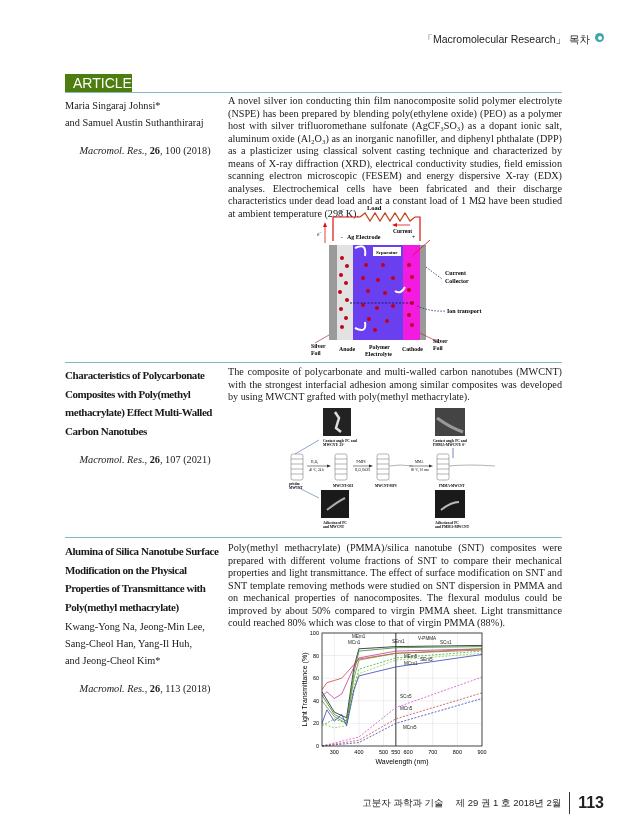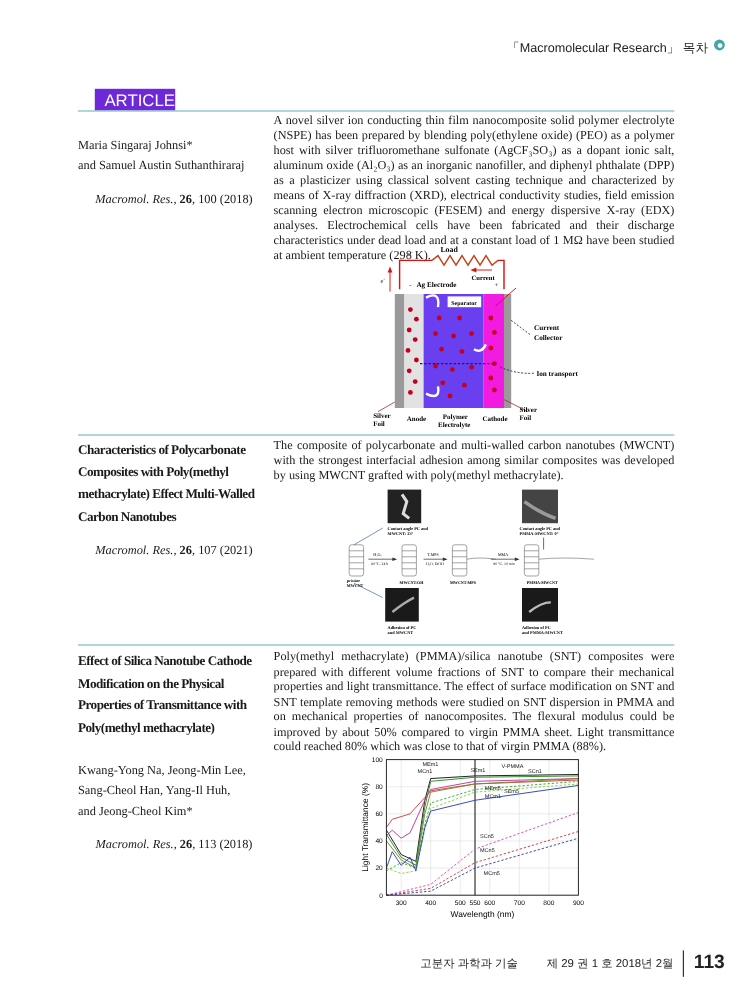--- a/index.html
+++ b/index.html
@@ -1,27 +1,27 @@
 <!DOCTYPE html>
 <html><head>
 <meta charset="utf-8">
 <style>
   html, body { margin: 0; padding: 0; background: #fff; }
   body { width: 622px; height: 830px; position: relative; overflow: hidden;
          font-family: "Liberation Serif", serif; color: #1a1a1a; }
   .hdr { position: absolute; top: 33px; right: 18px; font-family: "Liberation Sans", sans-serif; font-size: 10.5px; color: #222; display: flex; align-items: flex-start; gap: 5px; }
   .hdr .dot { width: 9px; height: 9px; border-radius: 50%; background: #3fa6a8; display: inline-block; position: relative; }
   .hdr .dot::after { content: ""; position: absolute; left: 2.5px; top: 2.5px; width: 4px; height: 4px; border-radius: 50%; background: #fff; }
-  .articles-tab { position: absolute; left: 79px; top: 74px; width: 67px; height: 18px; background: #6d28d9; color: #fff;
+  .articles-tab { position: absolute; left: 65px; top: 74px; width: 67px; height: 18px; background: #4d7c0f; color: #fff;
                   font-family: "Liberation Sans", sans-serif; font-size: 14px; line-height: 18px; padding-left: 8px; box-sizing: border-box; }
   .rule { position: absolute; left: 65px; width: 497px; height: 1px; background: #7fbcbf; }
   .entry { position: absolute; left: 65px; width: 497px; }
   .left { position: absolute; left: 0; top: 0; width: 160px; }
   .title { font-weight: bold; font-size: 11px; line-height: 18.5px; letter-spacing: -0.45px; margin: 0; }
-  .authors { font-size: 10.3px; line-height: 17px; margin-top: 18px; }
+  .authors { font-size: 10.3px; line-height: 17px; margin-top: 2px; }
   .cite { font-size: 10.3px; margin-top: 14px; text-align: center; }
   .cite i { font-style: italic; }
   .abstract { position: absolute; left: 163px; top: 0; width: 334px; font-size: 10.2px; line-height: 12.5px; text-align: justify; }
   .fig { position: absolute; }
   .footer { position: absolute; top: 792px; right: 18px; display: flex; align-items: center; font-family: "Liberation Sans", sans-serif; font-size: 9.5px; color: #222; }
   .footer .bar { width: 1px; height: 22px; background: #333; margin: 0 8px; }
   .footer .pg { font-weight: bold; font-size: 16px; }
   svg text { font-family: "Liberation Serif", serif; }
   .chart text { font-family: "Liberation Sans", sans-serif; }
 </style>
@@ -189,21 +189,21 @@
     <text x="152" y="118" font-size="3.6" font-weight="bold">Adhesion of PC</text>
     <text x="152" y="122" font-size="3.6" font-weight="bold">and PMMA-MWCNT</text>
   </svg>
 </div>
 
 <div class="rule" style="top:537px;"></div>
 
 <div class="entry" style="top:542px; height:230px;">
   <div class="left">
     <p class="title">
-      <span>Effect of Silica Nanotube Cathode</span><br>
+      <span>Alumina of Silica Nanotube Surface</span><br>
       <span>Modification on the Physical</span><br>
       <span>Properties of Transmittance with</span><br>
       <span>Poly(methyl methacrylate)</span>
     </p>
     <div class="authors">
       <span>Kwang-Yong Na, Jeong-Min Lee,</span><br>
       <span>Sang-Cheol Han, Yang-Il Huh,</span><br>
       <span>and Jeong-Cheol Kim*</span>
     </div>
     <div class="cite">
@@ -274,16 +274,16 @@
       <text x="100" y="70" font-size="4.6" fill="#222">SCn5</text>
       <text x="100" y="82" font-size="4.6" fill="#222">MCn5</text>
       <text x="103" y="101" font-size="4.6" fill="#222">MCm5</text>
     </g>
   <text id="xlabel" font-size="7" text-anchor="middle" x="102" y="136">Wavelength (nm)</text>
   <text id="ylabel" font-size="7" text-anchor="middle" transform="translate(7,61.5) rotate(-90)">Light Transmittance (%)</text>
 </svg>
 
 <div class="footer">
   <span>고분자 과학과 기술</span>
-  <span style="margin-left:24px">제 29 권 1 호 2018년 2월</span>
+  <span style="margin-left:12px">제 29 권 1 호 2018년 2월</span>
   <span class="bar"></span>
   <span class="pg">113</span>
 </div>
 
 </body></html>

